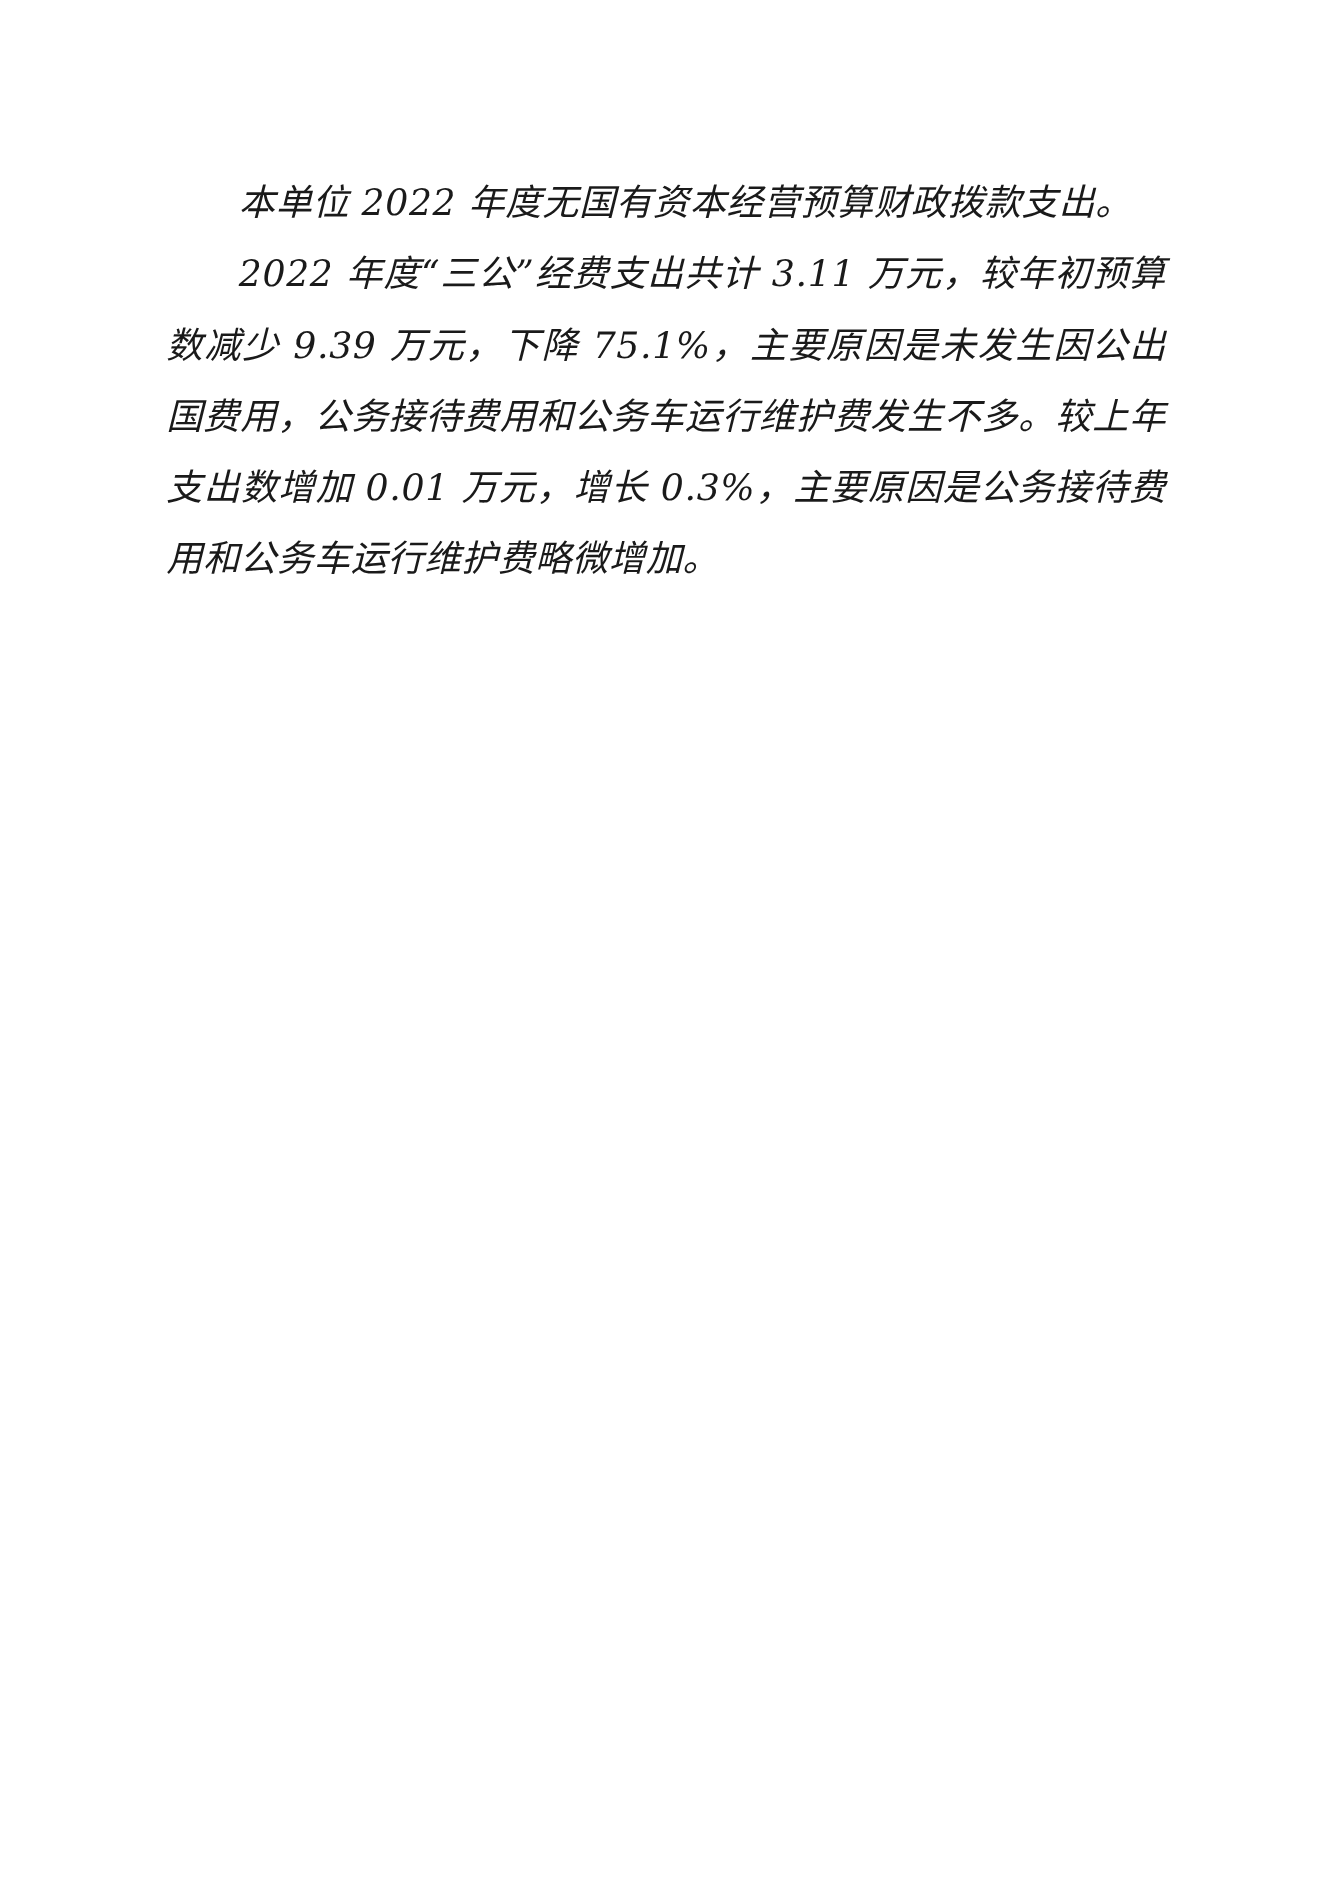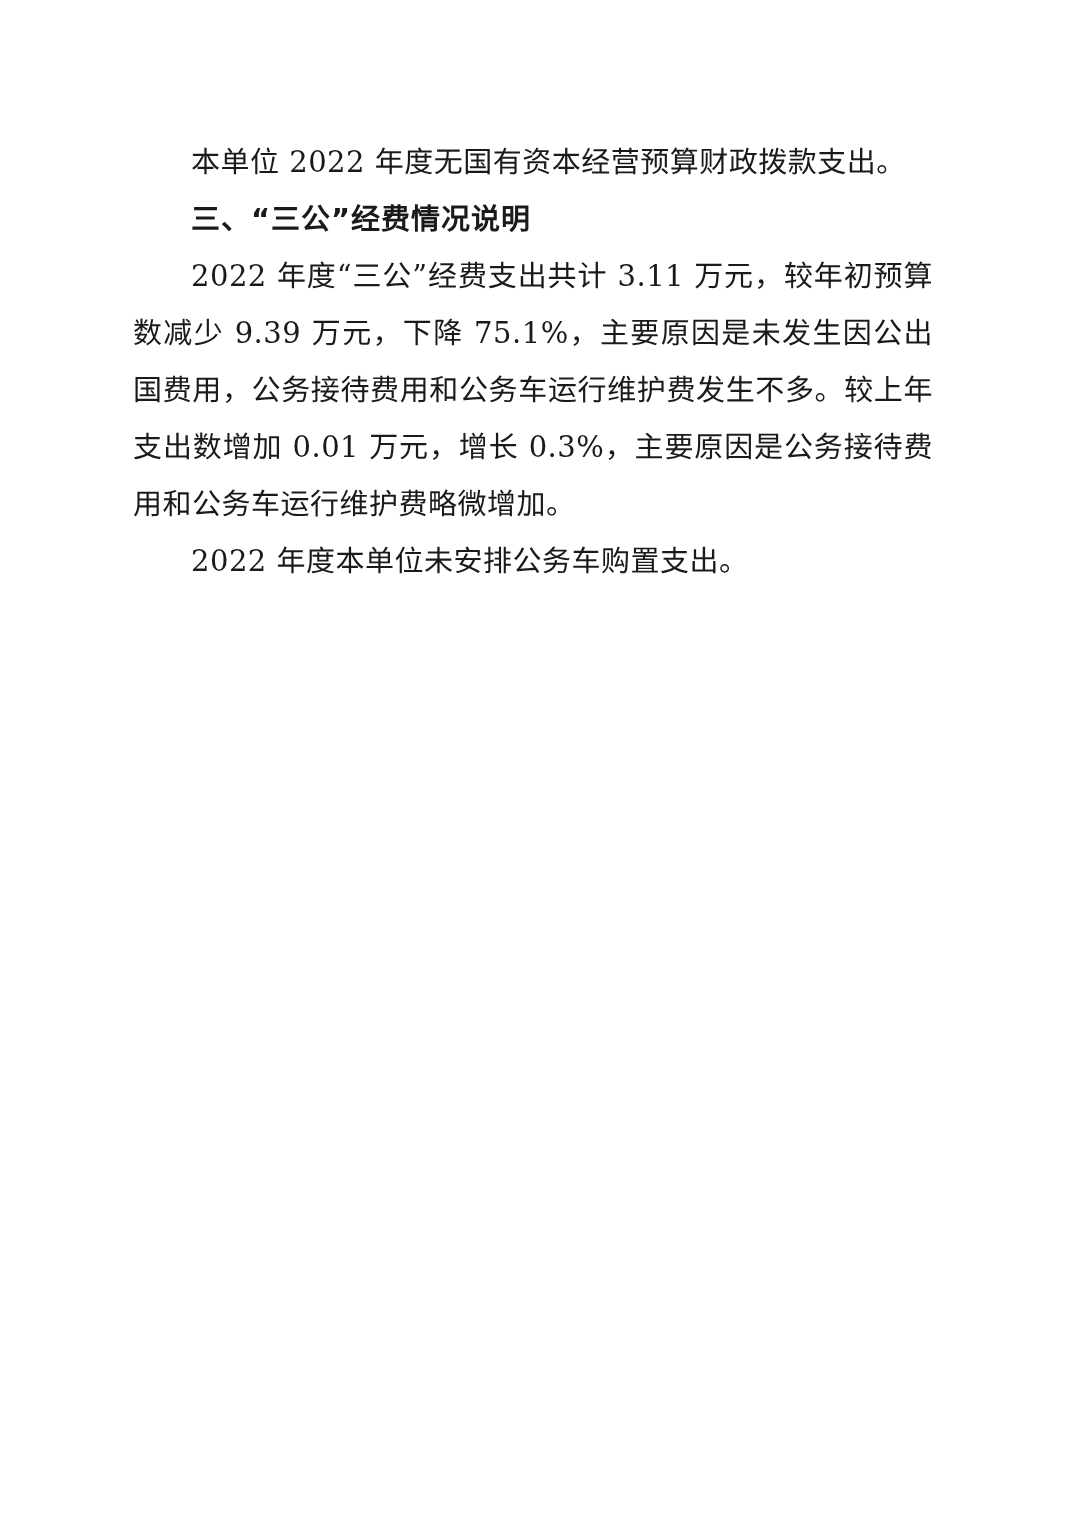--- a/index.html
+++ b/index.html
@@ -37,25 +37,24 @@
   .doc p.heading-bold {
     font-weight: bold;
     font-family: "DejaVu Sans", "Liberation Sans", sans-serif;
     letter-spacing: 1px;
   }
   .doc p.subheading {
     font-weight: normal;
   }
   .doc p.body {
     font-weight: normal;
+    font-style: italic;
   }
 </style>
 </head>
 <body>
 
 <div class="page">
   <div class="doc" id="doc-body">
       <p class="body">本单位 2022 年度无国有资本经营预算财政拨款支出。</p>
-      <p class="heading-bold">三、“三公”经费情况说明</p>
       <p class="body">2022 年度“三公”经费支出共计 3.11 万元，较年初预算数减少 9.39 万元，下降 75.1%，主要原因是未发生因公出国费用，公务接待费用和公务车运行维护费发生不多。较上年支出数增加 0.01 万元，增长 0.3%，主要原因是公务接待费用和公务车运行维护费略微增加。</p>
-      <p class="body">2022 年度本单位未安排公务车购置支出。</p>
     </div>
 </div>
 
 </body></html>

